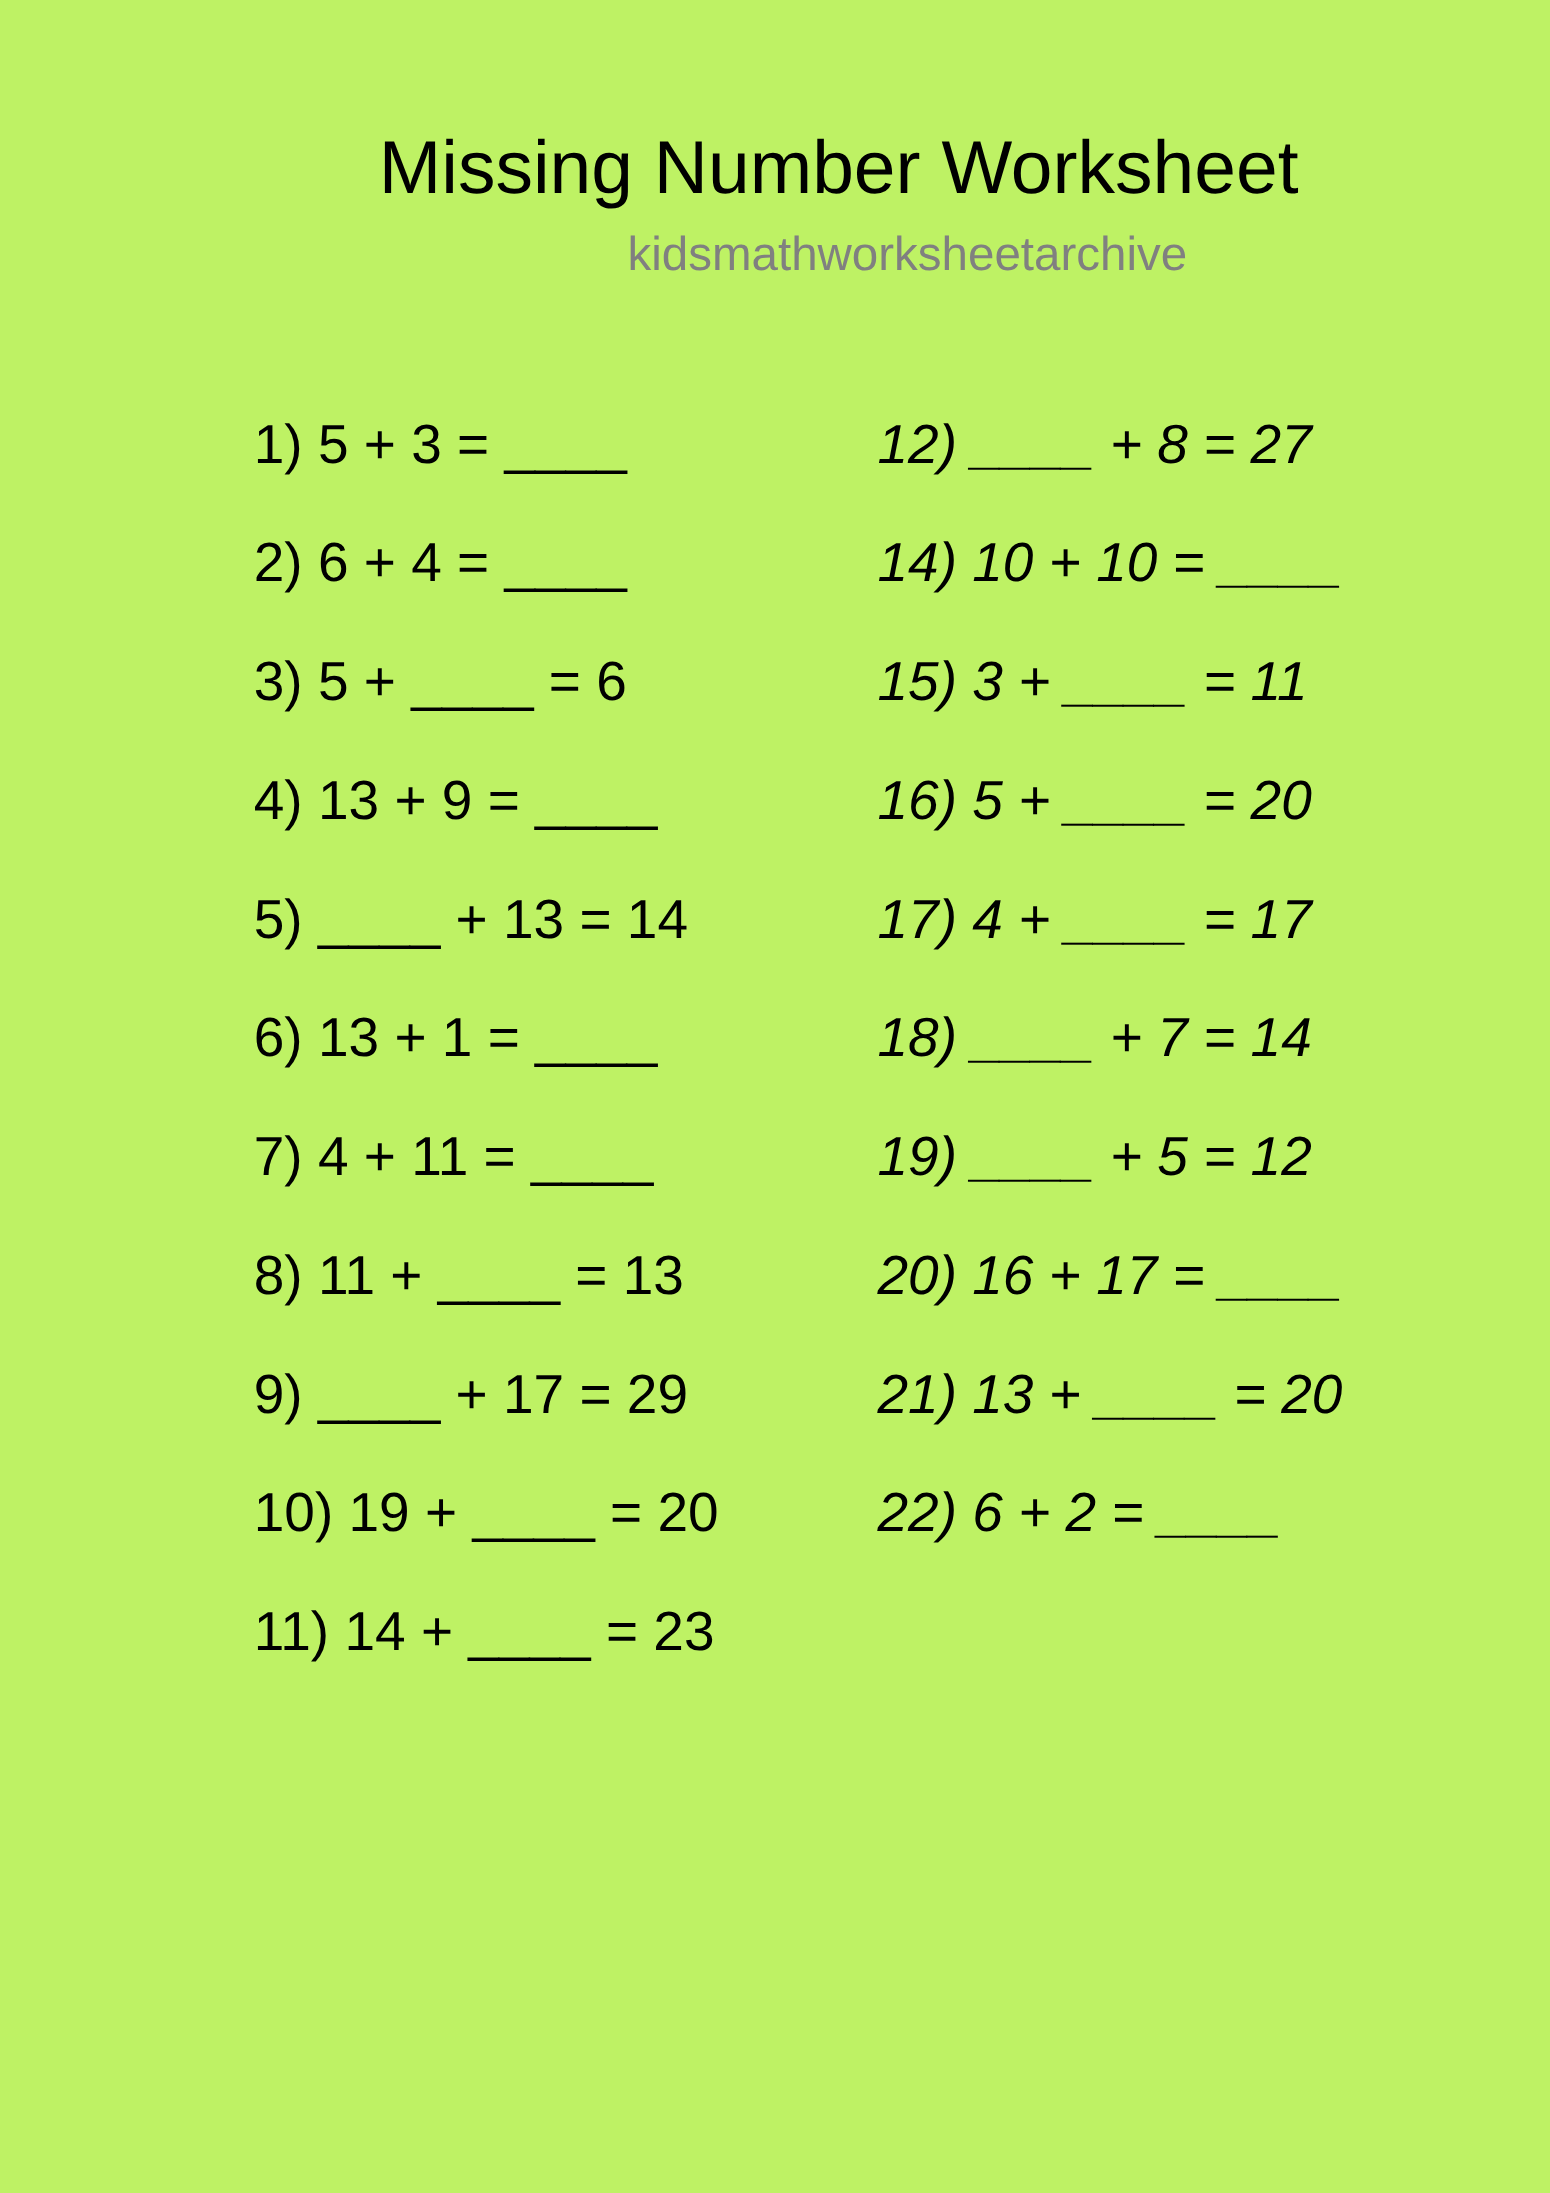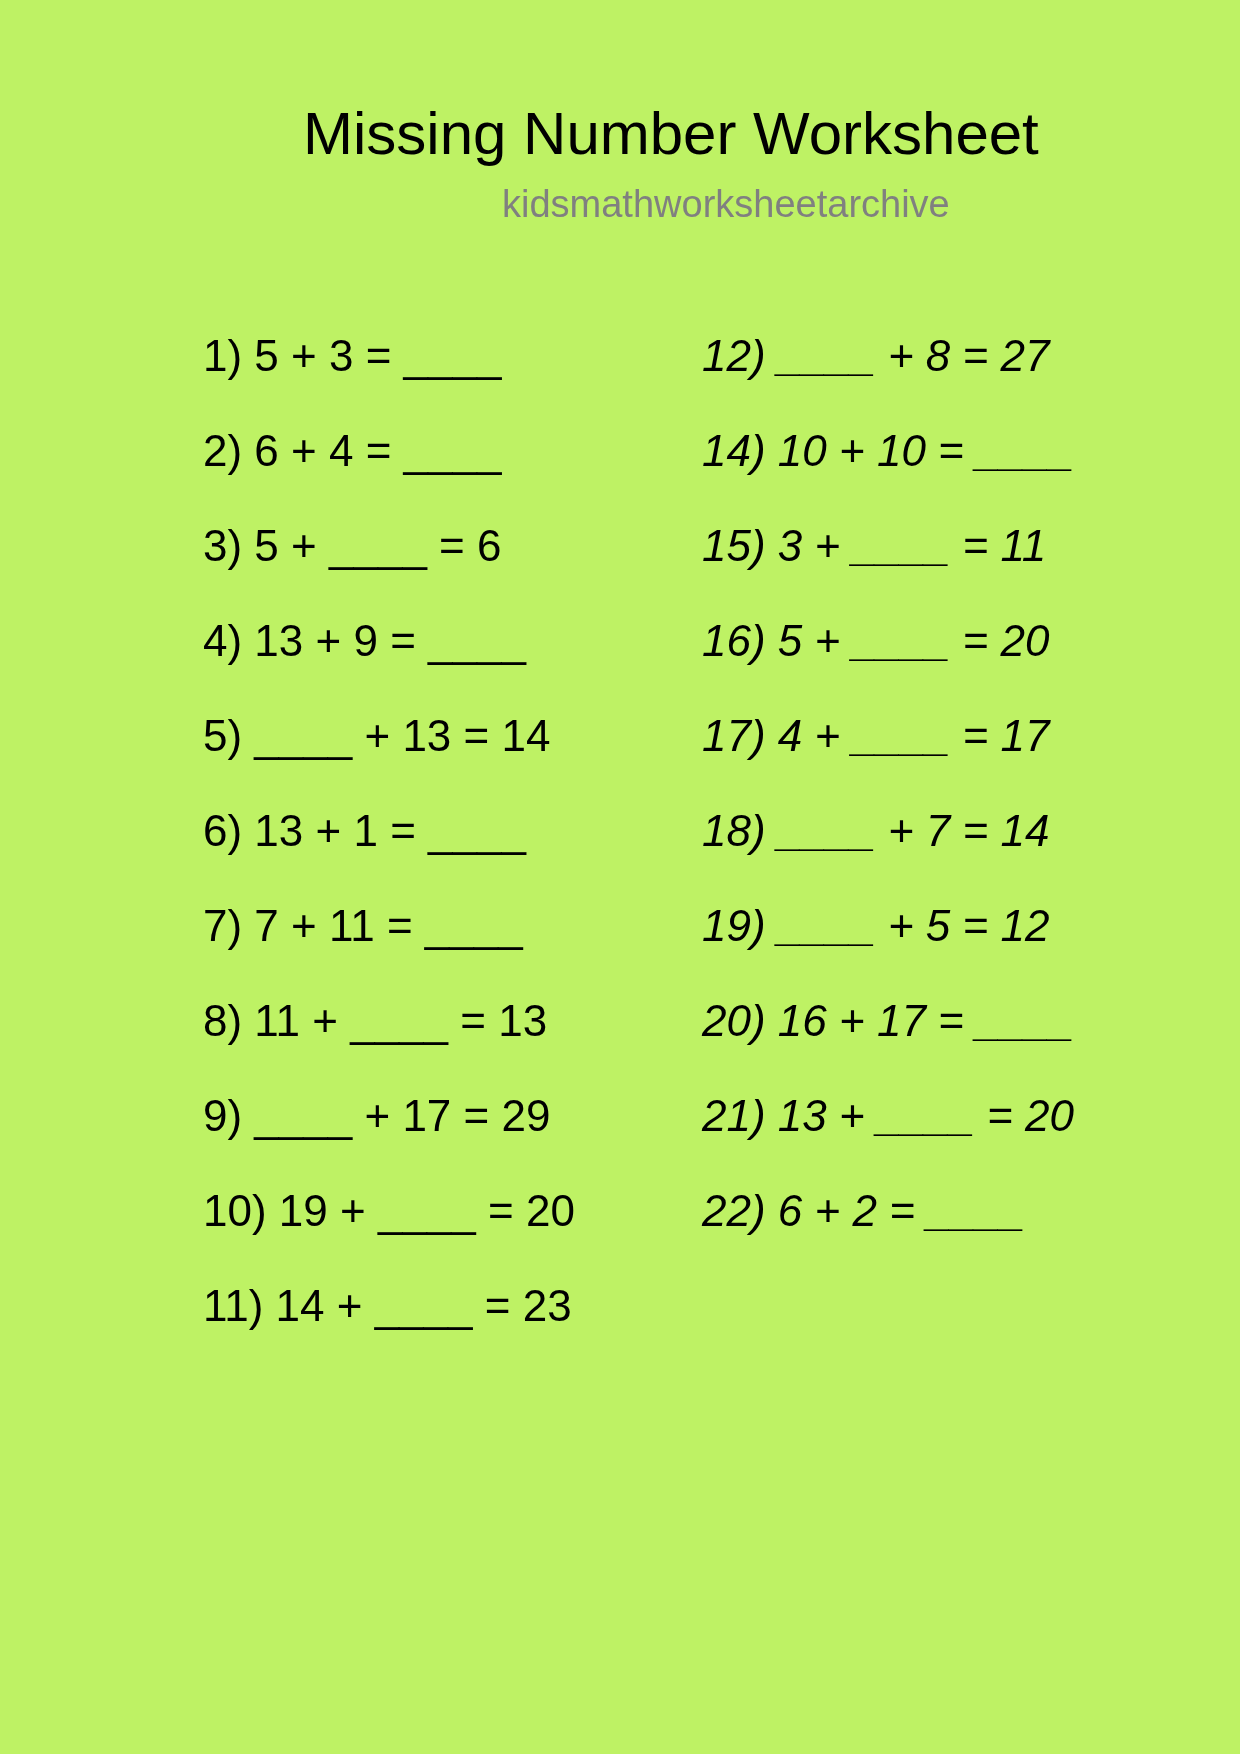--- a/index.html
+++ b/index.html
@@ -67,21 +67,21 @@
   <h1 class="title">Missing Number Worksheet</h1>
   <div class="subtitle">kidsmathworksheetarchive</div>
 
   <div class="column left">
     <div class="problem"><span class="num">1)</span> <span class="expr">5 + 3 = ____</span></div>
     <div class="problem"><span class="num">2)</span> <span class="expr">6 + 4 = ____</span></div>
     <div class="problem"><span class="num">3)</span> <span class="expr">5 + ____ = 6</span></div>
     <div class="problem"><span class="num">4)</span> <span class="expr">13 + 9 = ____</span></div>
     <div class="problem"><span class="num">5)</span> <span class="expr">____ + 13 = 14</span></div>
     <div class="problem"><span class="num">6)</span> <span class="expr">13 + 1 = ____</span></div>
-    <div class="problem"><span class="num">7)</span> <span class="expr">7 + 11 = ____</span></div>
+    <div class="problem"><span class="num">7)</span> <span class="expr">4 + 11 = ____</span></div>
     <div class="problem"><span class="num">8)</span> <span class="expr">11 + ____ = 13</span></div>
     <div class="problem"><span class="num">9)</span> <span class="expr">____ + 17 = 29</span></div>
     <div class="problem"><span class="num">10)</span> <span class="expr">19 + ____ = 20</span></div>
     <div class="problem"><span class="num">11)</span> <span class="expr">14 + ____ = 23</span></div>
   </div>
 
   <div class="column right">
     <div class="problem"><span class="num">12)</span> <span class="expr">____ + 8 = 27</span></div>
     <div class="problem"><span class="num">14)</span> <span class="expr">10 + 10 = ____</span></div>
     <div class="problem"><span class="num">15)</span> <span class="expr">3 + ____ = 11</span></div>

